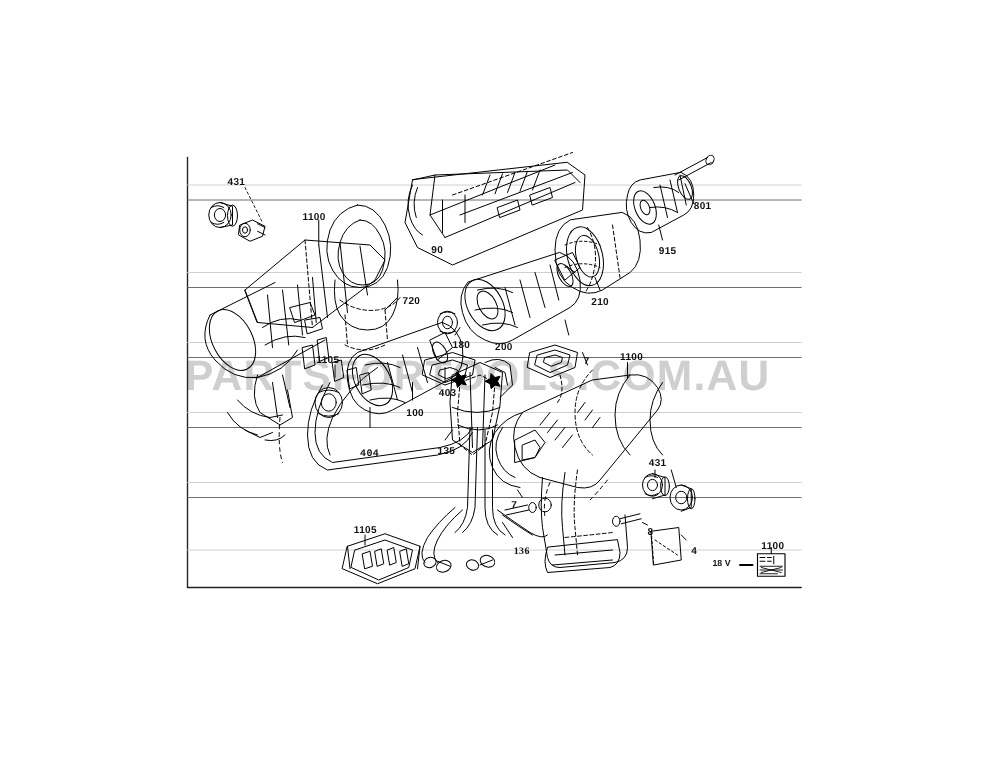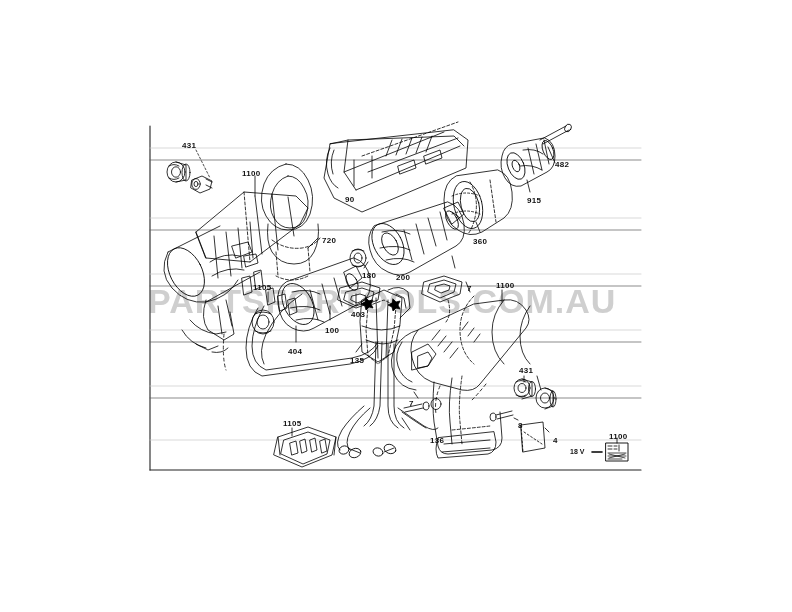--- a/index.html
+++ b/index.html
@@ -339,36 +339,36 @@
 
         <path d="M592 452 l10 0" stroke-width="1.6"></path>
       </g>
 
     </g>
   </svg>
 
   <div class="cap" style="left:182px;top:142px;">431</div>
   <div class="cap" style="left:242px;top:170px;">1100</div>
   <div class="cap" style="left:345px;top:196px;">90</div>
-  <div class="cap" style="left:555px;top:161px;">482</div>
+  <div class="cap" style="left:555px;top:161px;">801</div>
   <div class="cap" style="left:527px;top:197px;">915</div>
-  <div class="cap" style="left:473px;top:238px;">360</div>
+  <div class="cap" style="left:473px;top:238px;">210</div>
   <div class="cap" style="left:322px;top:237px;">720</div>
   <div class="cap" style="left:362px;top:272px;">180</div>
   <div class="cap" style="left:396px;top:274px;">200</div>
   <div class="cap" style="left:467px;top:285px;">7</div>
   <div class="cap" style="left:496px;top:282px;">1100</div>
   <div class="cap" style="left:253px;top:284px;">1105</div>
   <div class="cap" style="left:351px;top:311px;">403</div>
   <div class="cap" style="left:325px;top:327px;text-align:center;">100</div>
-  <div class="cap" style="left:288px;top:348px;">404</div>
+  <div class="cap" style="left:288px;top:360px;font-family:Liberation Mono, monospace;">404</div>
   <div class="cap" style="left:350px;top:357px;">135</div>
   <div class="cap" style="left:519px;top:367px;">431</div>
   <div class="cap" style="left:409px;top:400px;">7</div>
-  <div class="cap" style="left:430px;top:437px;">136</div>
+  <div class="cap" style="left:411px;top:437px;font-family:Liberation Serif, serif;">136</div>
   <div class="cap" style="left:518px;top:422px;">8</div>
   <div class="cap" style="left:553px;top:437px;">4</div>
   <div class="cap" style="left:283px;top:420px;">1105</div>
   <div class="cap" style="left:609px;top:433px;">1100</div>
 
   <div class="volt" style="left:570px;top:448px;">18 V</div>
 
 </div>
 
 </body></html>

